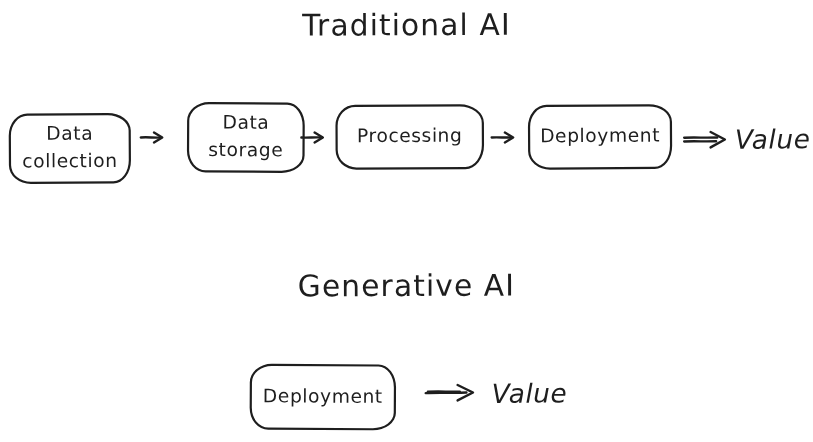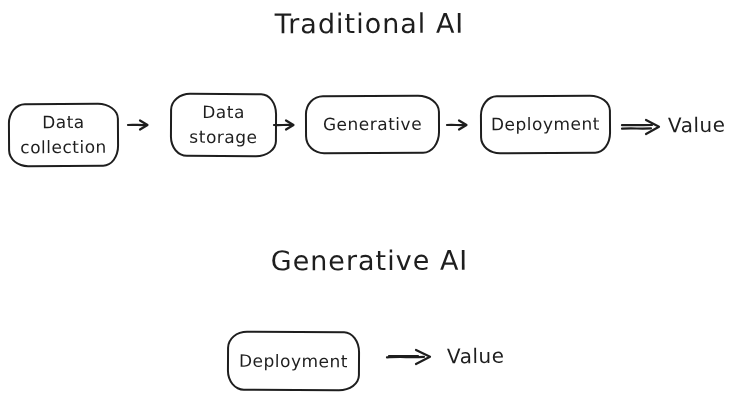--- a/index.html
+++ b/index.html
@@ -48,24 +48,25 @@
   .arrow svg { display: block; }
   .arrow path {
     fill: none;
     stroke: var(--ink, #1e1e1e);
     stroke-width: 2.2;
     stroke-linecap: round;
     stroke-linejoin: round;
   }
   .value-label {
     position: absolute;
-    font-size: 20px;
+    font-size: 24px;
     letter-spacing: 0.5px;
     color: var(--ink, #1e1e1e);
     transform: rotate(-0.5deg);
+    font-style: italic;
   }
 </style>
 </head>
 <body>
 
 <div class="canvas" style="--ink: #1e1e1e; --bg: #ffffff;">
 
   <div class="section-title" style="top: 8px;">Traditional AI</div>
 
   <div class="flow-box r1" style="left: 8px; top: 103px; width: 111px; height: 64px;">
@@ -84,21 +85,21 @@
   </div>
 
   <span class="arrow" style="left: 272px; top: 116px;">
     <svg width="28" height="18" viewBox="0 0 28 18">
       <path d="M2 9 C 8 9.5, 14 8.5, 20 9"></path>
       <path d="M14 4.5 L21.5 9 L14 13.5"></path>
     </svg>
   </span>
 
   <div class="flow-box r3" style="left: 305px; top: 95px; width: 135px; height: 59px;">
-    <span>Generative</span>
+    <span>Processing</span>
   </div>
 
   <span class="arrow" style="left: 445px; top: 116px;">
     <svg width="28" height="18" viewBox="0 0 28 18">
       <path d="M2 9 C 8 8.6, 14 9.3, 20 9"></path>
       <path d="M14 4.5 L21.5 9 L14 13.5"></path>
     </svg>
   </span>
 
   <div class="flow-box r1" style="left: 480px; top: 95px; width: 131px; height: 59px;">

